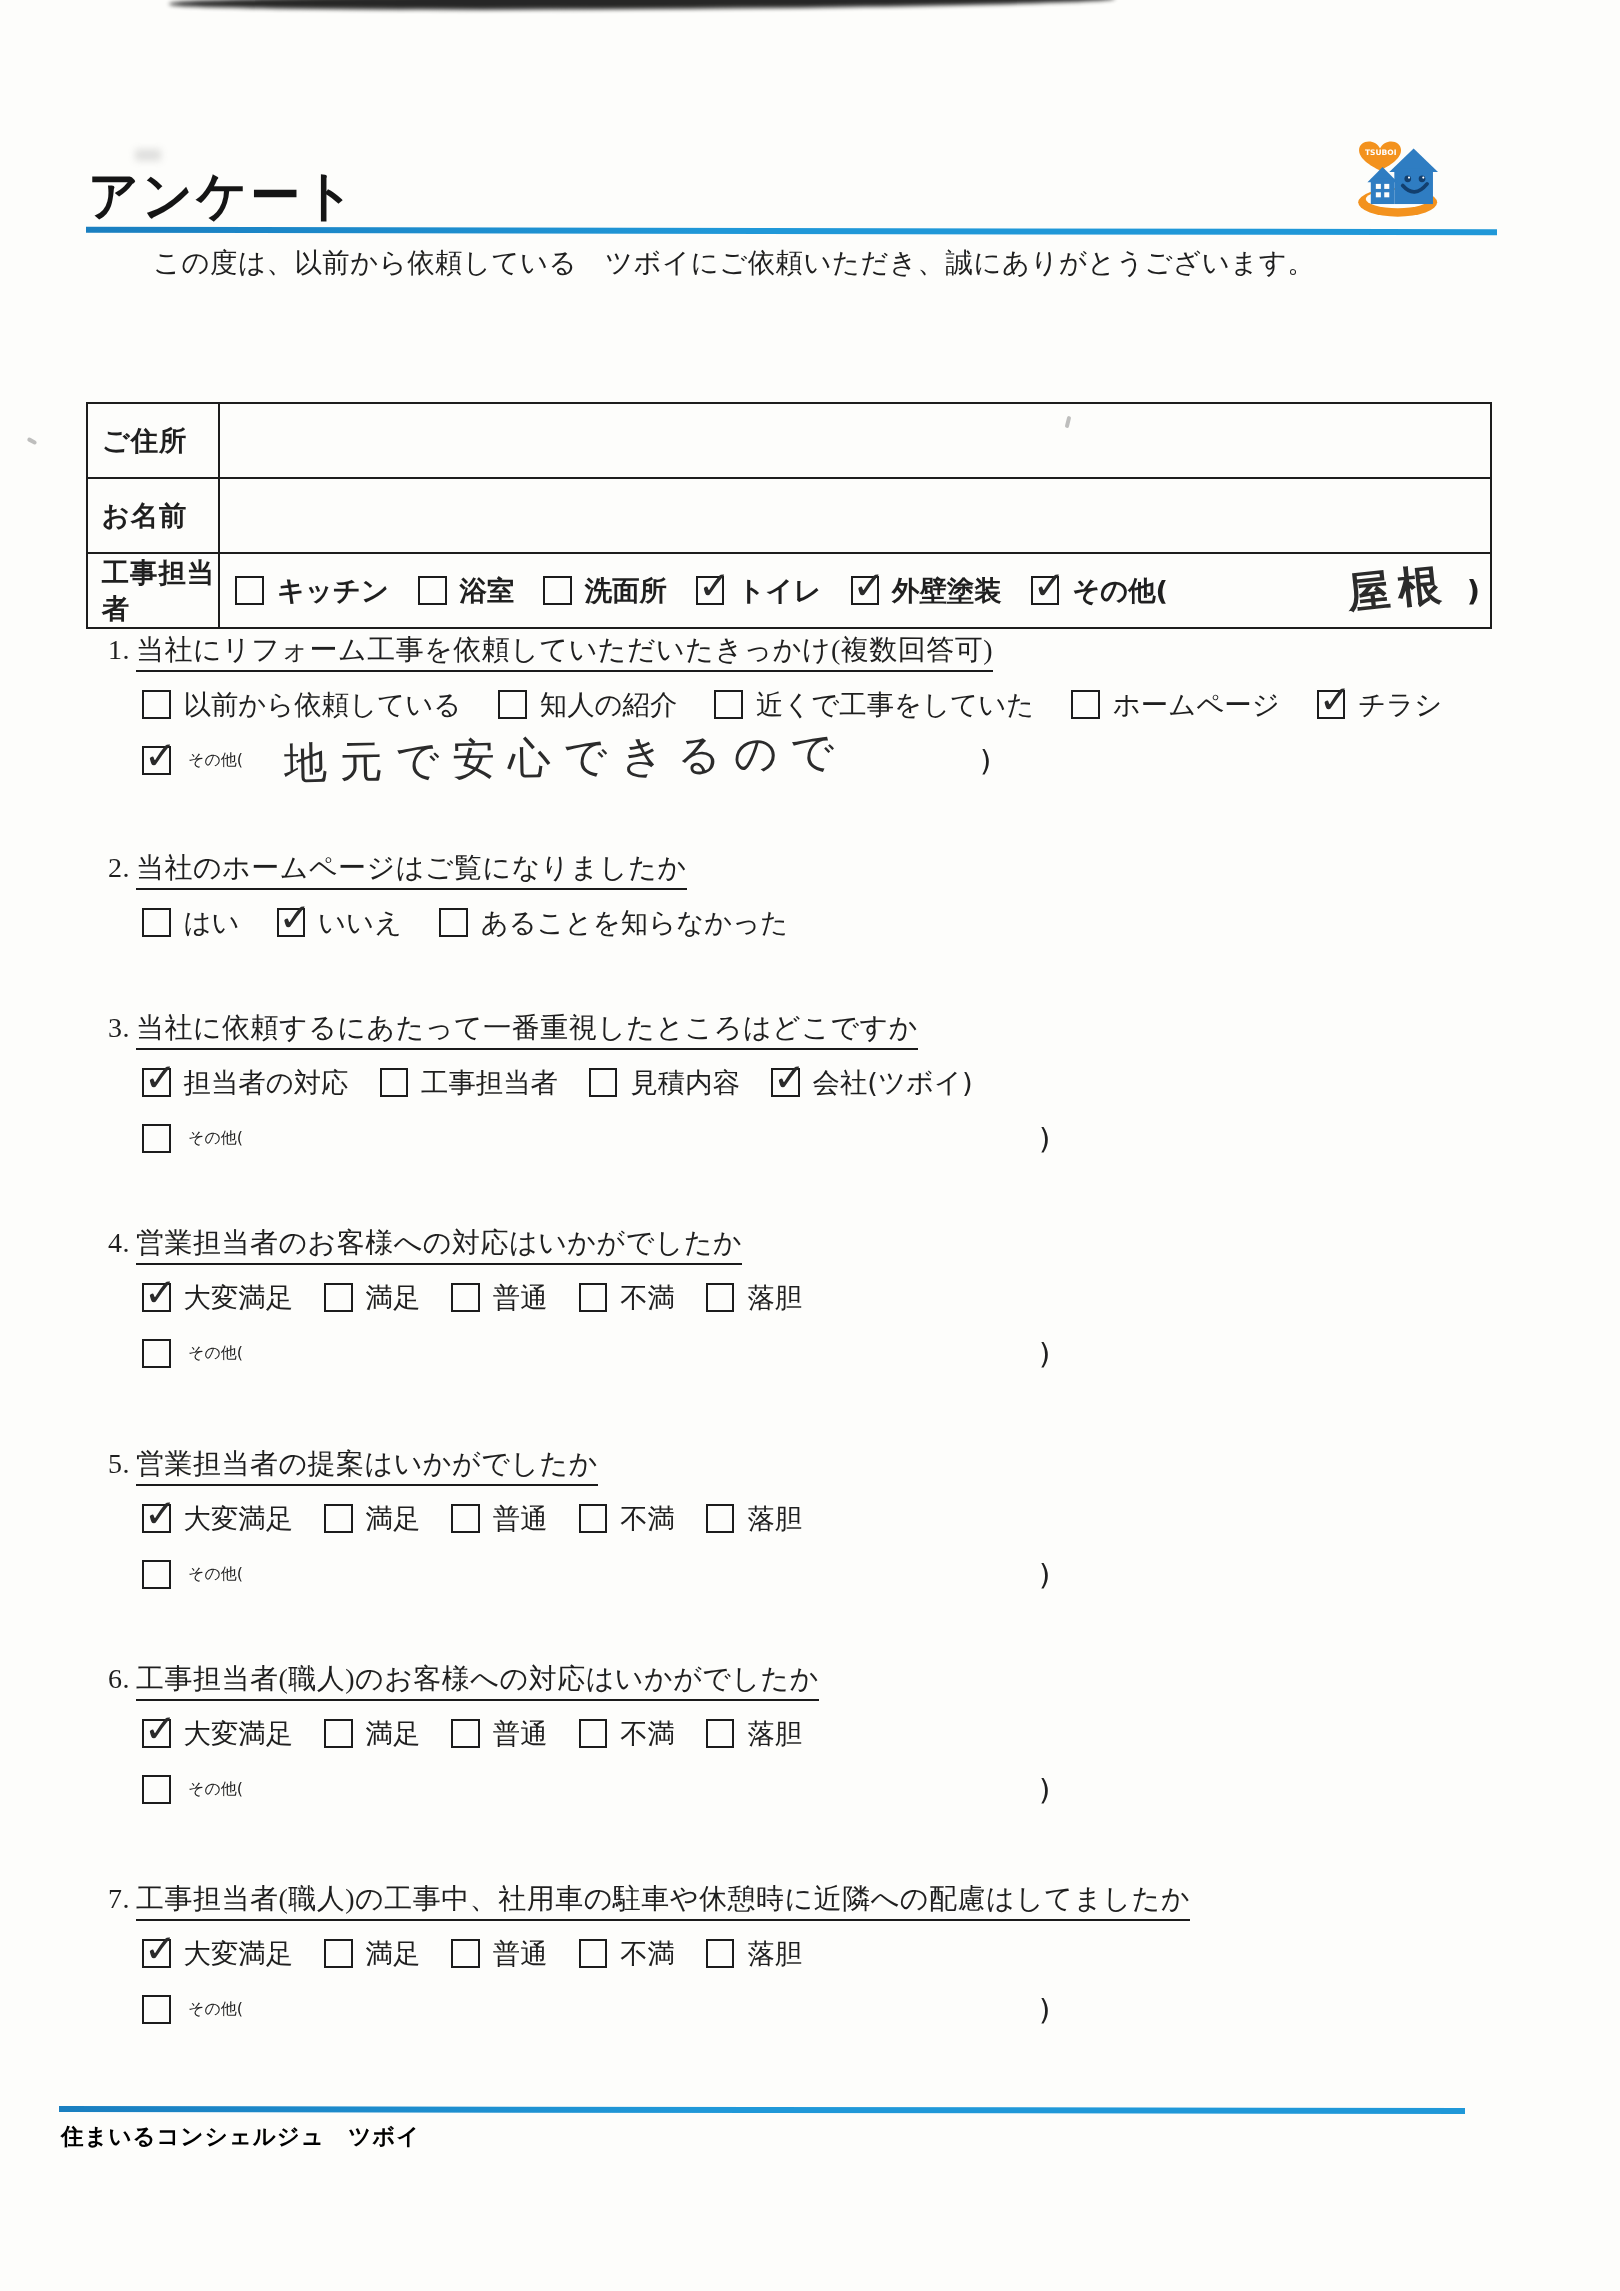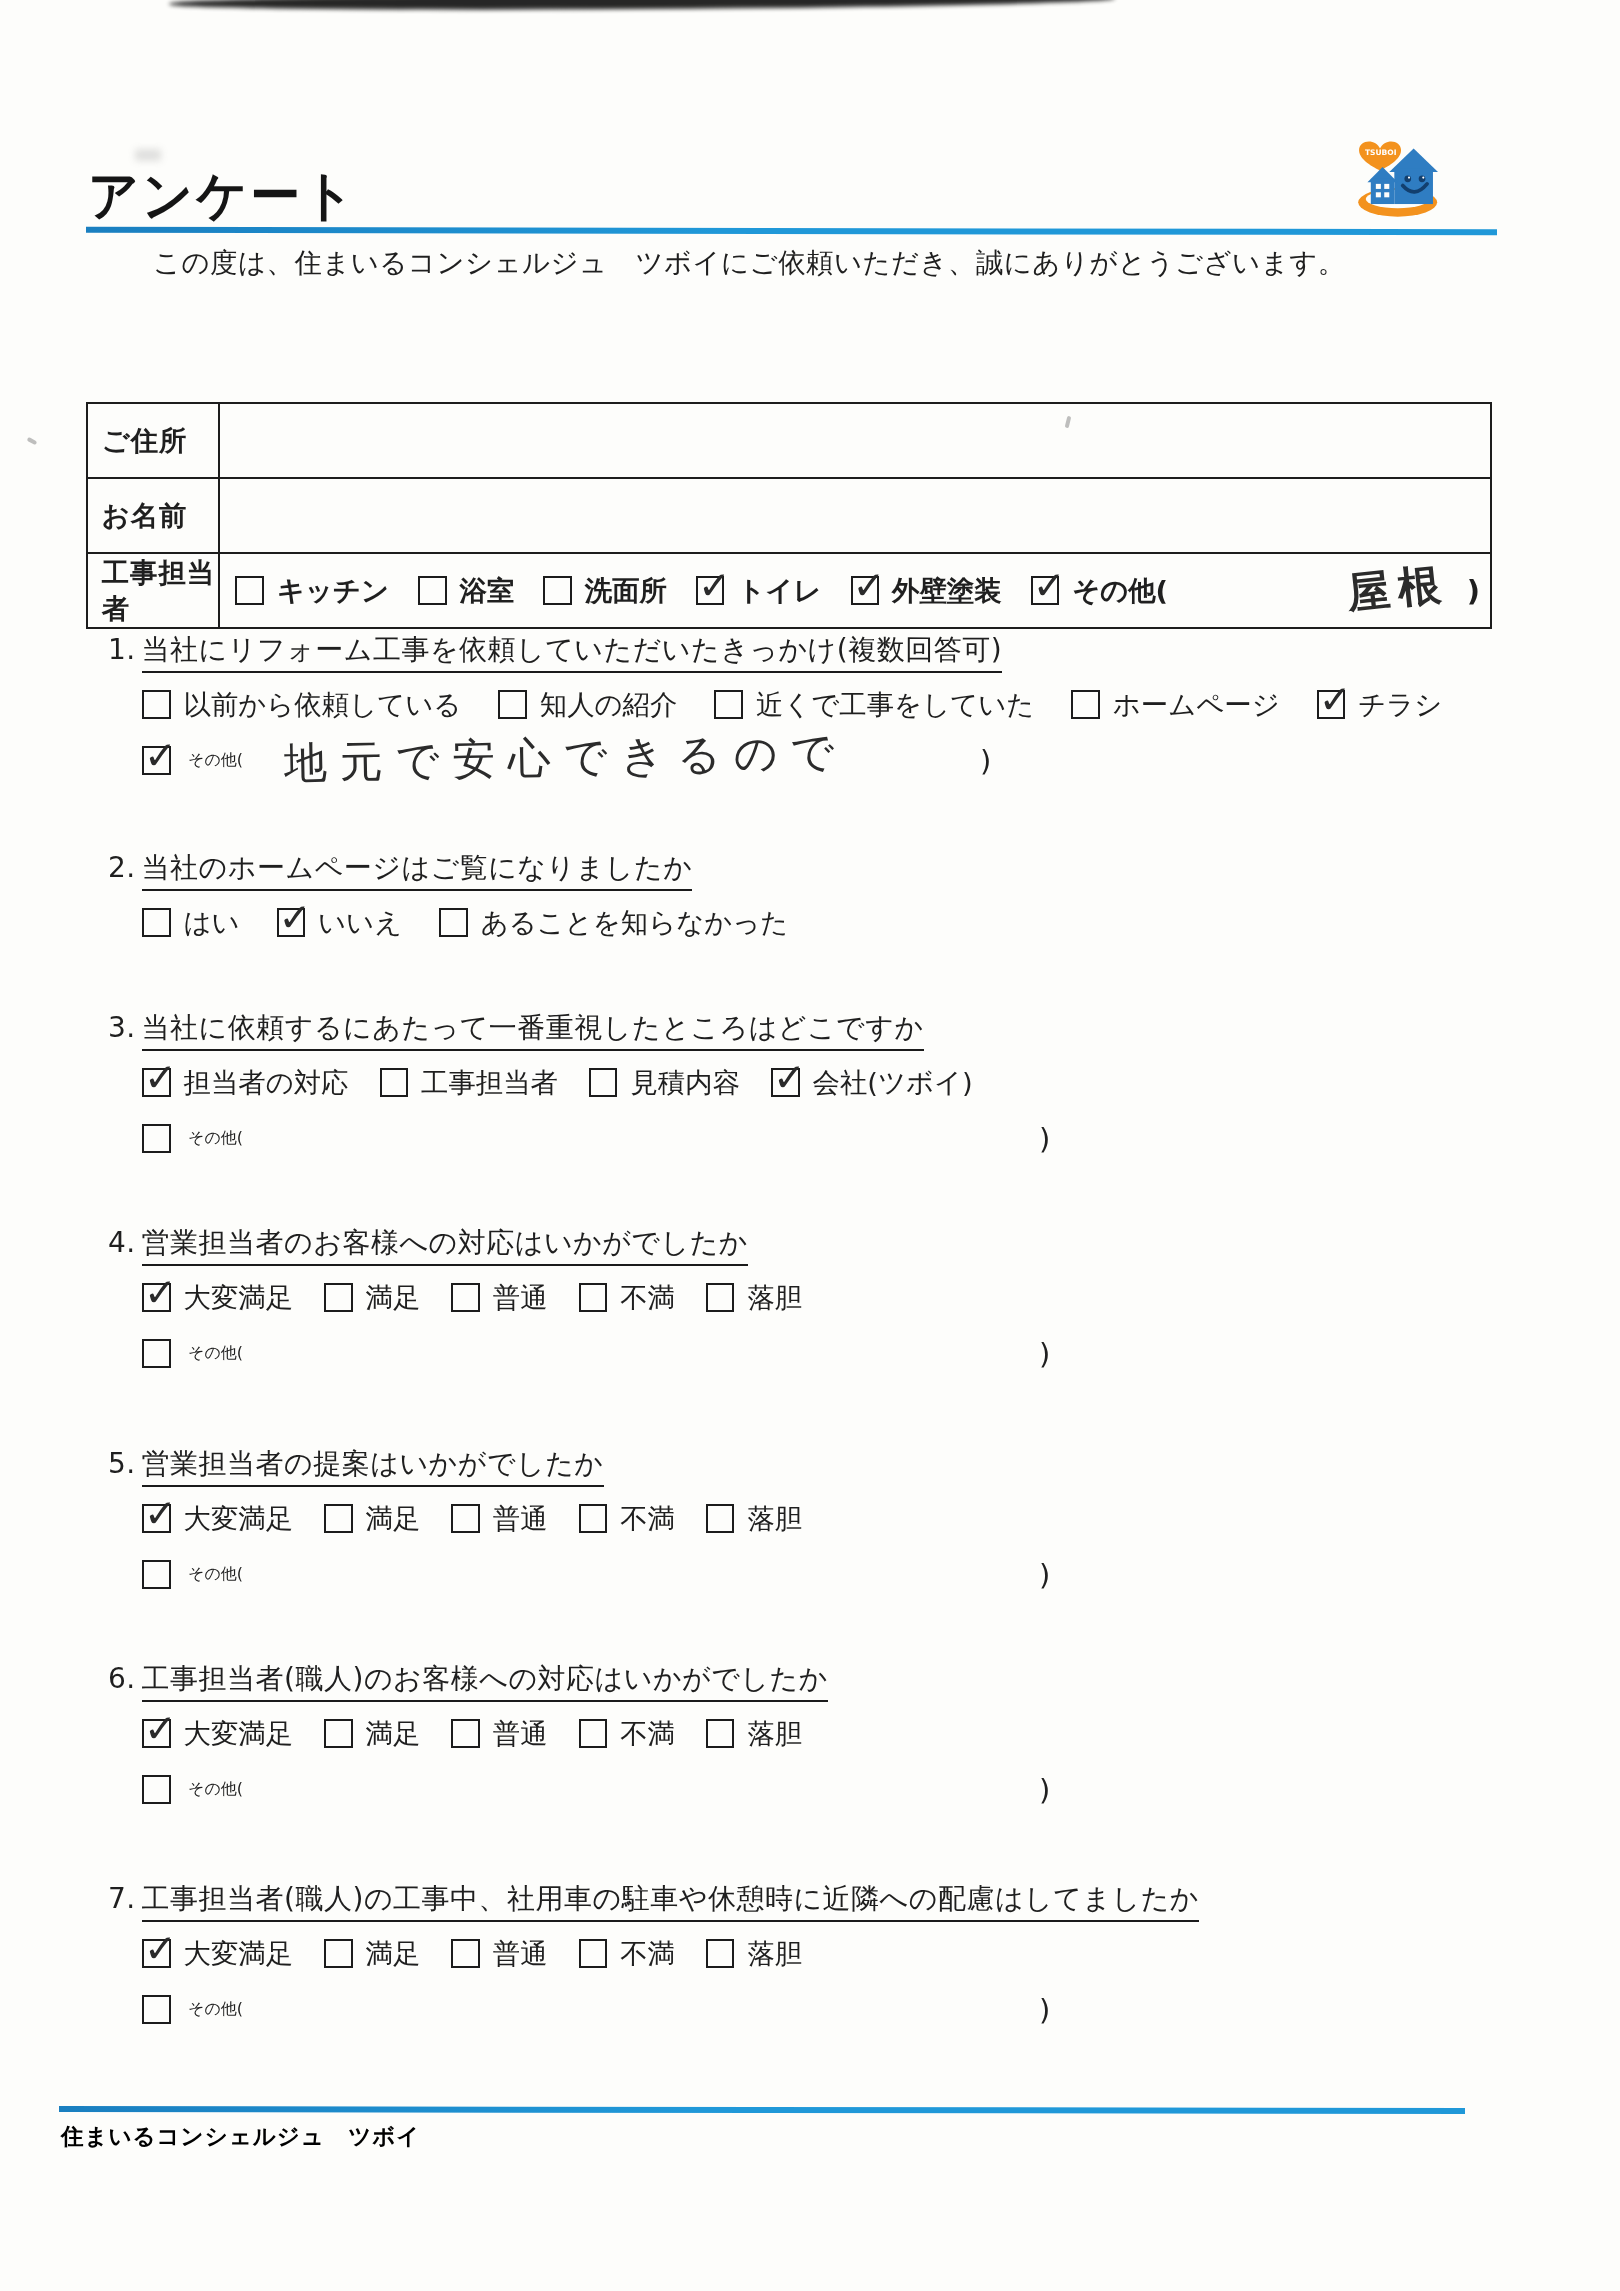--- a/index.html
+++ b/index.html
@@ -61,21 +61,21 @@
     border:2.9px solid #1c1c1c; position:relative; background:transparent;
   }
   .cb.checked::after {
     content:"✓"; position:absolute; left:0px; top:-15.7px;
     font-size:39px; color:#2a2a2a; font-weight:normal;
   }
   .opt { display:inline-flex; align-items:center; gap:13px; font-size:27.4px; }
 
   
   .q { position:absolute; left:108px; width:1402px; }
-  .q-head { font-size:28px; letter-spacing:0.5px; line-height:39px; white-space:nowrap; }
+  .q-head { font-size:28px; letter-spacing:0.5px; line-height:39px; white-space:nowrap;font-family:Liberation Serif, serif; }
   .q-num { margin-right:5.9px; }
   .q-text { border-bottom:2.9px solid #1b1b1b; padding-bottom:4.9px; }
   .q-line {
     margin-top:15px; display:flex; align-items:center; gap:37px;
     padding-left:34px; height:41px; position:relative;
   }
   .q-line.tight { gap:31px; }
   .close-paren { position:absolute; left:931px; font-size:29px; }
   .close-paren.q1pos { left:872px; }
 
@@ -123,21 +123,21 @@
     <rect x="26" y="68" width="6" height="6" fill="#fdfdfb"></rect>
     <rect x="36" y="68" width="6" height="6" fill="#fdfdfb"></rect>
     <circle cx="64" cy="52" r="4" fill="#123f6e"></circle>
     <circle cx="81" cy="52" r="4" fill="#123f6e"></circle>
     <circle cx="65.5" cy="50.5" r="1.3" fill="#ffffff"></circle>
     <circle cx="82.5" cy="50.5" r="1.3" fill="#ffffff"></circle>
     <path d="M58,60 Q72,76 87,58" stroke="#123f6e" stroke-width="4.5" fill="none" stroke-linecap="round"></path>
     <text x="13" y="24" font-size="9" font-weight="bold" fill="#ffffff">TSUBOI</text>
   </svg>
 
-  <div class="intro1">この度は、住まいるコンシェルジュ　ツボイにご依頼いただき、誠にありがとうございます。</div>
+  <div class="intro1">この度は、以前から依頼している　ツボイにご依頼いただき、誠にありがとうございます。</div>
 
   <div class="info-table">
     <div class="t-row">
       <div class="t-label">ご住所</div>
       <div class="t-value"></div>
     </div>
     <div class="t-row">
       <div class="t-label">お名前</div>
       <div class="t-value"></div>
     </div>

